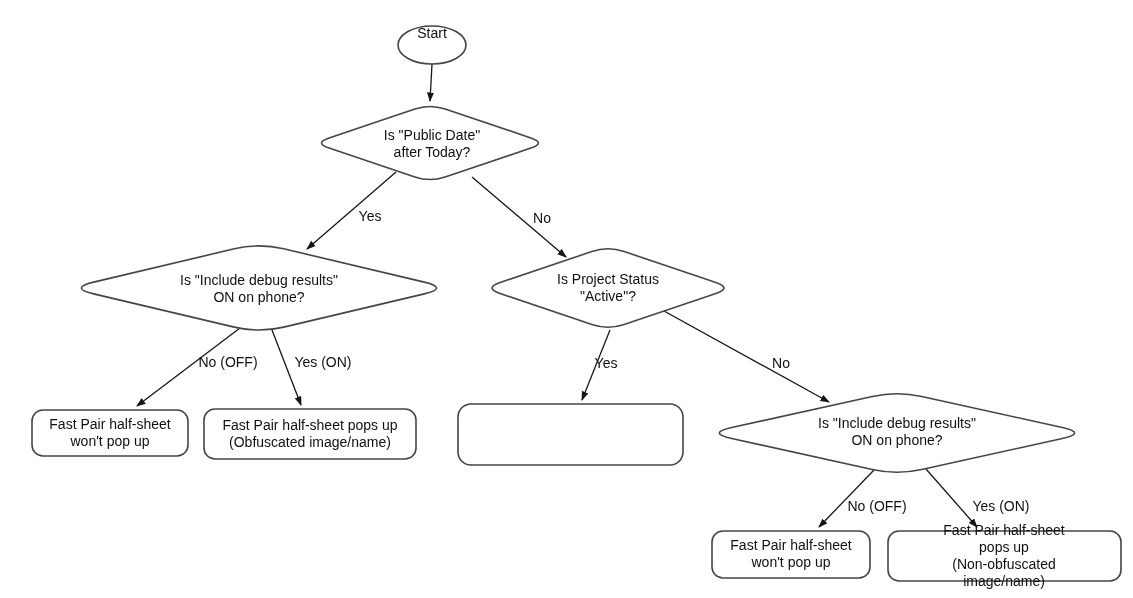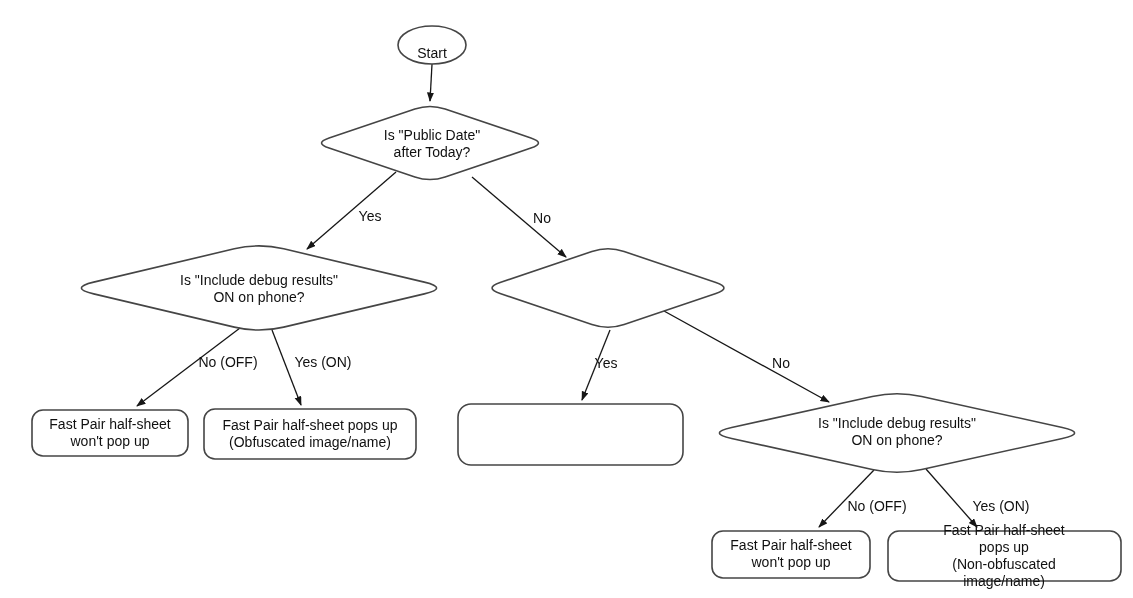--- a/index.html
+++ b/index.html
@@ -58,25 +58,27 @@
       <path d="M921.7 396.5 L1062.3 427.5 Q1087.0 433.0 1062.3 438.5 L921.7 469.5 Q897.0 475.0 872.3 469.5 L731.7 438.5 Q707.0 433.0 731.7 427.5 L872.3 396.5 Q897.0 391.0 921.7 396.5 Z"></path>
       <rect x="32" y="410" width="156" height="46" rx="11"></rect>
       <rect x="204" y="409" width="212" height="50" rx="11"></rect>
       <rect x="458" y="404" width="225" height="61" rx="13"></rect>
       <rect x="712" y="531" width="158" height="47" rx="11"></rect>
       <rect x="888" y="531" width="233" height="50" rx="11"></rect>
       <rect class="caret" x="1119" y="553" width="9" height="42" fill="#000000"></rect>
     </g>
   </svg>
 
-  <div class="lbl" style="left:432px;top:53px">Start</div>
+  <div class="lbl" style="left:432px;top:33px">Start</div>
   <div class="lbl" style="left:432px;top:144px">Is "Public Date"
 after Today?</div>
   <div class="lbl" style="left:259px;top:289px">Is "Include debug results"
 ON on phone?</div>
+  <div class="lbl" style="left:608px;top:288px">Is Project Status
+"Active"?</div>
   <div class="lbl" style="left:897px;top:432px">Is "Include debug results"
 ON on phone?</div>
   <div class="lbl" style="left:110px;top:433px">Fast Pair half-sheet
 won't pop up</div>
   <div class="lbl" style="left:310px;top:434px">Fast Pair half-sheet pops up
 (Obfuscated image/name)</div>
   <div class="lbl" style="left:791px;top:554px">Fast Pair half-sheet
 won't pop up</div>
   <div class="lbl" style="left:1004px;top:556px">Fast Pair half-sheet pops up
 (Non-obfuscated image/name)</div>

